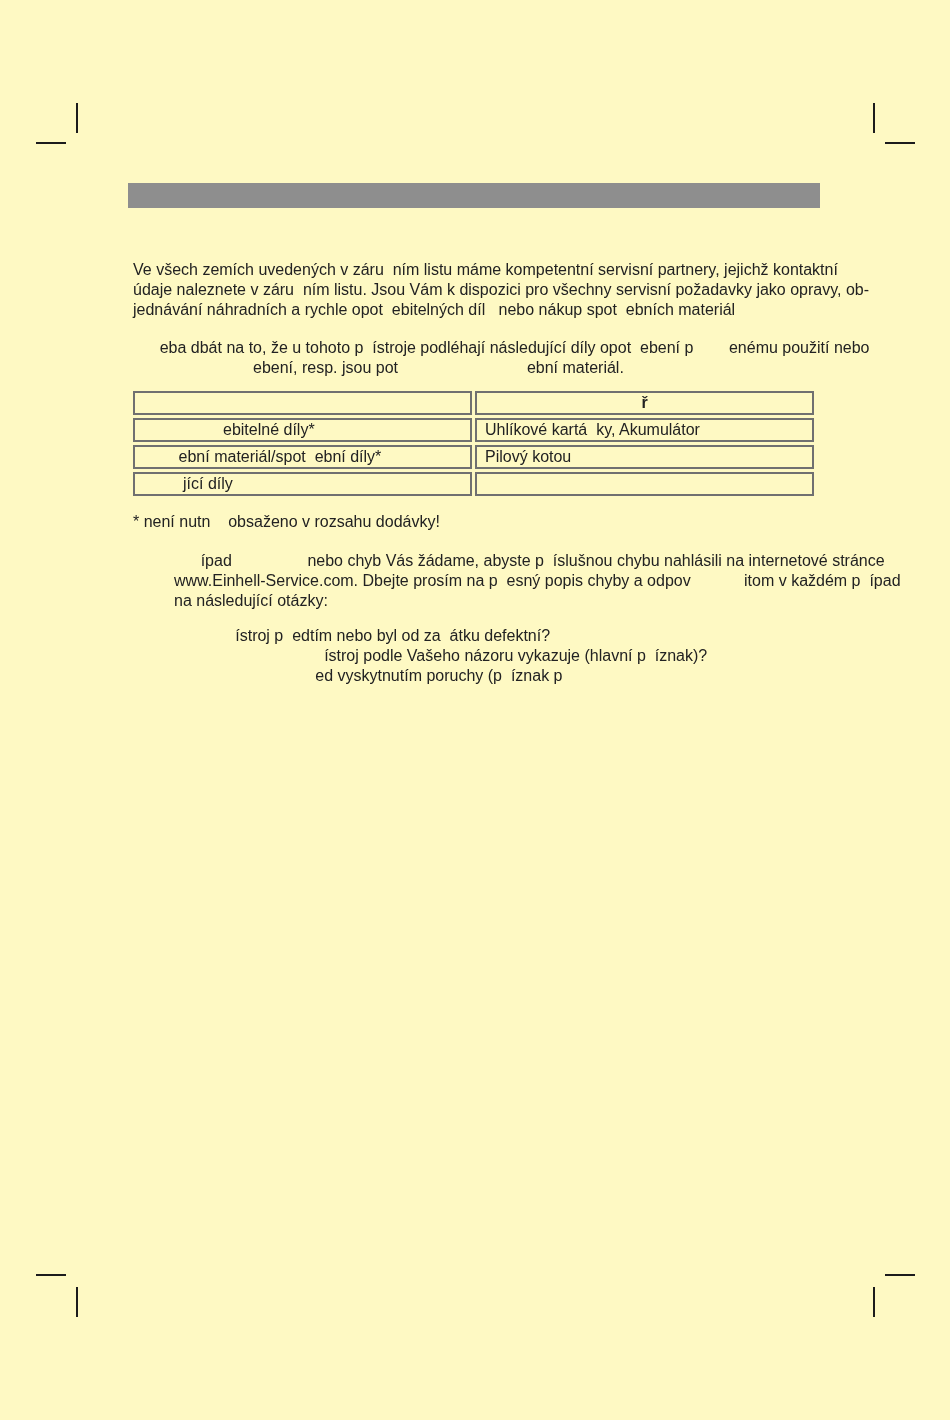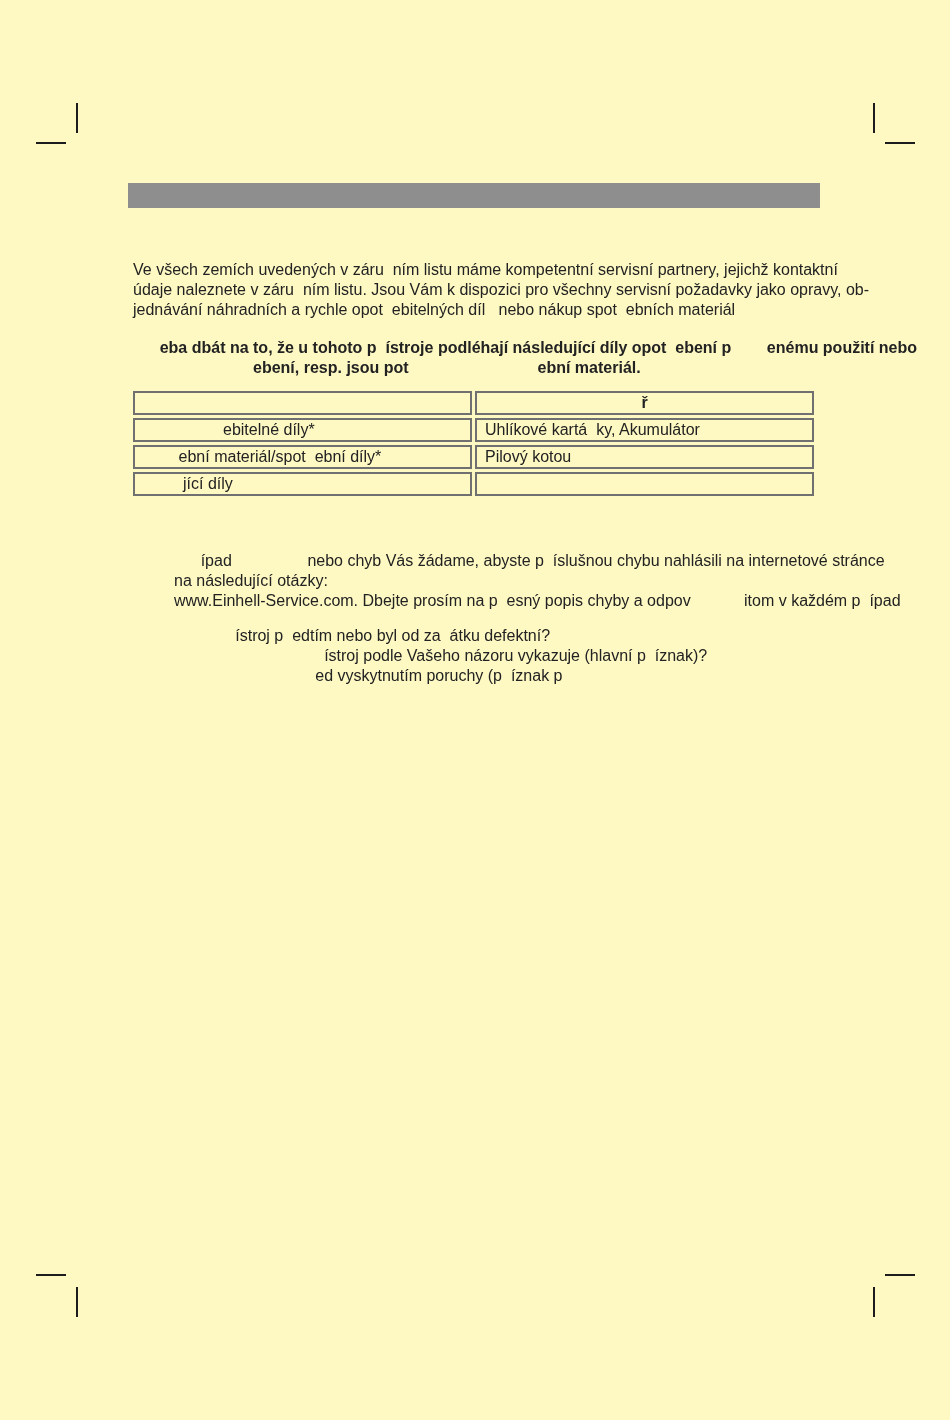--- a/index.html
+++ b/index.html
@@ -29,21 +29,21 @@
   
   .tblock {
     position: absolute;
     left: 133px;
     color: #222222;
     font-size: 16px;
     line-height: 20px;
   }
   .tblock .line { white-space: pre; }
   .intro     { top: 260px; }
-  .wear-note { top: 338px; font-weight: bold; }
+  .wear-note { top: 338px; }
   .footnote  { top: 512px; }
   .report    { top: 551px; margin-left: 41px; }
   .questions { top: 626px; }
   
   .parts-table {
     position: absolute;
     left: 130px; top: 388px;
     width: 687px;
     border-collapse: separate;
     border-spacing: 3px;
@@ -107,25 +107,28 @@
       <td>        ební materiál/spot  ební díly*</td>
       <td>Pilový kotou</td>
     </tr>
     <tr>
       <td>         jící díly</td>
       <td></td>
     </tr>
   </tbody>
     </table>
 
+  <div class="tblock footnote">
+    <div class="line">* není nutn    obsaženo v rozsahu dodávky!</div>
+  </div>
 
   <div class="tblock report">
     <div class="line">      ípad                 nebo chyb Vás žádame, abyste p  íslušnou chybu nahlásili na internetové stránce</div>
+    <div class="line">www.Einhell-Service.com. Dbejte prosím na p  esný popis chyby a odpov            itom v každém p  ípad</div>
     <div class="line">na následující otázky:</div>
-    <div class="line">www.Einhell-Service.com. Dbejte prosím na p  esný popis chyby a odpov            itom v každém p  ípad</div>
   </div>
 
   <div class="tblock questions">
     <div class="line">                       ístroj p  edtím nebo byl od za  átku defektní?</div>
     <div class="line">                                           ístroj podle Vašeho názoru vykazuje (hlavní p  íznak)?</div>
     <div class="line">                                         ed vyskytnutím poruchy (p  íznak p</div>
   </div>
 
 </div>
 

